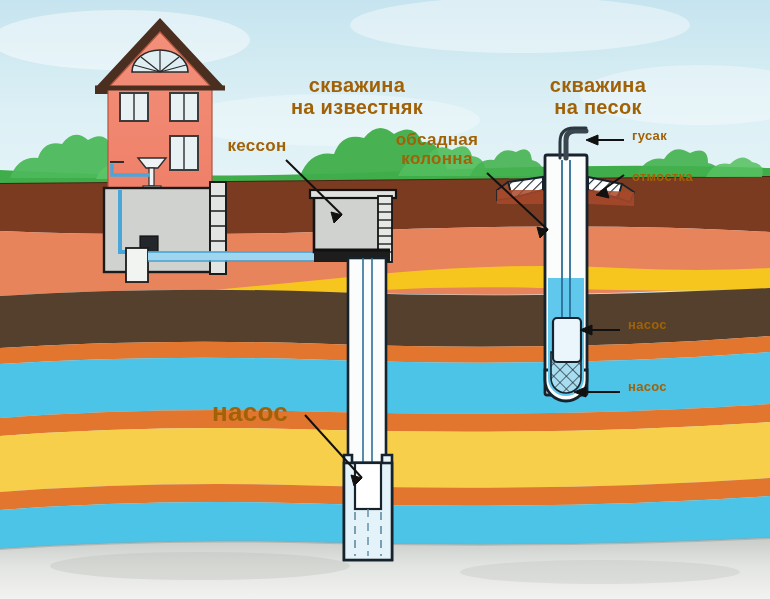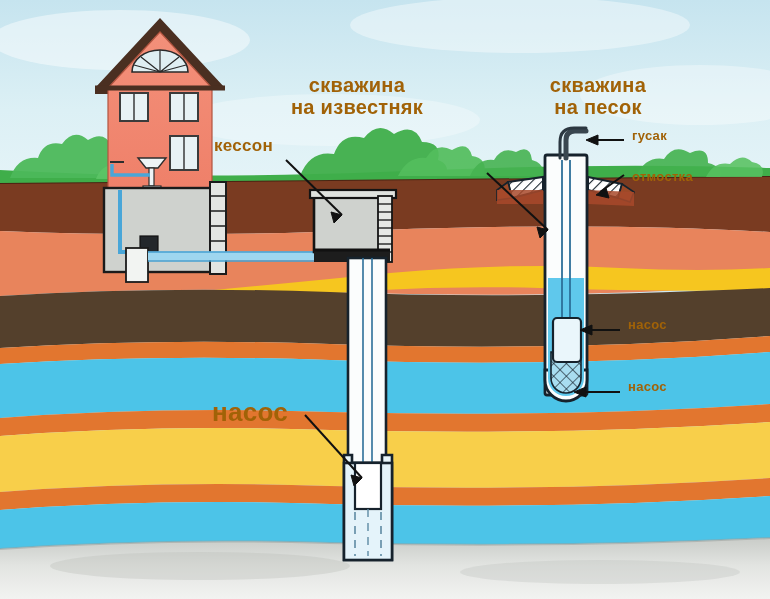--- a/index.html
+++ b/index.html
@@ -2,21 +2,21 @@
 <html><head>
 <meta charset="utf-8">
 <style>
   html,body{margin:0;padding:0;background:#fff;}
   body{font-family:"Liberation Sans", sans-serif;}
   #stage{position:relative;width:770px;height:599px;overflow:hidden;background:#cfe9f2;}
   #stage svg{position:absolute;left:0;top:0;}
   .lbl{position:absolute;font-family:"Liberation Sans", sans-serif;font-weight:bold;color:#a16207;
        line-height:1.12;letter-spacing:.3px;white-space:pre;}
   .lbl.big{font-size:20px;text-align:center;}
-  .lbl.mid{font-size:17px;}
+  .lbl.mid{font-size:17px;text-align:center;}
   .lbl.sm{font-size:13px;}
 </style>
 </head>
 <body>
 
 <div id="stage">
 
   <svg width="770" height="599" viewBox="0 0 770 599">
     <defs>
       <linearGradient id="sky" x1="0" y1="0" x2="0" y2="1">
@@ -235,20 +235,22 @@
   </svg>
 
   <div class="lbl big" style="left:272px;top:74px;width:170px;">скважина
 на известняк</div>
 
   <div class="lbl big" style="left:518px;top:74px;width:160px;">скважина
 на песок</div>
 
   <div class="lbl mid" style="left:214px;top:136px;width:86px;">кессон</div>
 
+  <div class="lbl mid" style="left:378px;top:130px;width:118px;">обсадная
+колонна</div>
 
   <div class="lbl sm" style="left:632px;top:129px;">гусак</div>
 
   <div class="lbl sm" style="left:632px;top:170px;">отмостка</div>
 
   <div class="lbl sm" style="left:628px;top:318px;">насос</div>
 
   <div class="lbl sm" style="left:628px;top:380px;">насос</div>
 
   <div class="lbl big" style="left:190px;top:398px;width:120px;font-size:26px;">насос</div>

